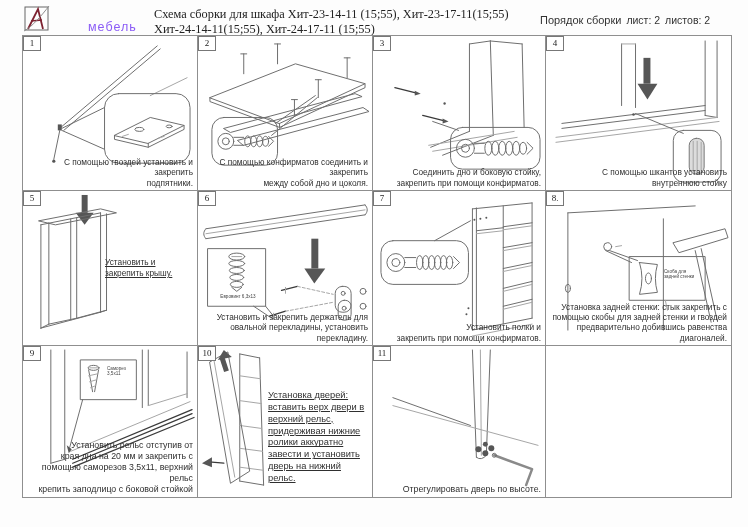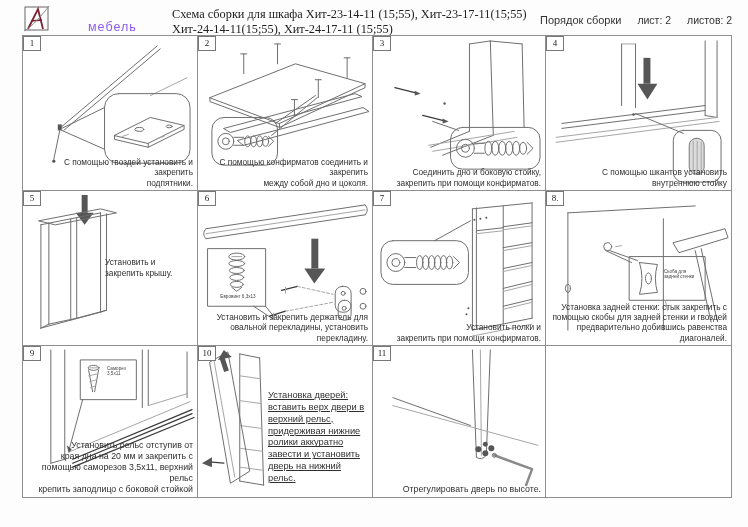--- a/index.html
+++ b/index.html
@@ -6,23 +6,23 @@
   body{
     width:748px;height:527px;position:relative;overflow:hidden;
     background:#fdfdfd;font-family:"Liberation Sans",sans-serif;color:#3a3a3a;
   }
   
   .hdr{position:absolute;left:0;top:0;width:748px;height:35px;}
   .logo-box{position:absolute;left:23px;top:5px;width:27px;height:27px;}
   .brand{position:absolute;left:55px;top:7px;font-size:14.5px;font-weight:normal;
          letter-spacing:1px;color:#701a75;margin-top:28px;}
   .brand-sub{position:absolute;left:88px;top:20px;font-size:12.5px;color:#8b5cf6;letter-spacing:1px;}
-  .title{position:absolute;left:172px;top:7px;width:370px;
+  .title{position:absolute;left:154px;top:7px;width:370px;
          font-family:"Liberation Serif",serif;font-size:12.3px;line-height:1.25;color:#222;}
-  .order{position:absolute;left:540px;top:14px;font-size:10.5px;color:#333;display:flex;gap:16px;justify-content:center;}
+  .order{position:absolute;left:540px;top:14px;font-size:10.5px;color:#333;display:flex;gap:5px;justify-content:center;}
   .order .big{font-size:11px;}
   
   .grid{position:absolute;left:22px;top:35px;width:709px;height:462px;
         display:grid;grid-template-columns:175px 175px 173px 186px;
         grid-template-rows:155px 155px 152px;
         border-top:1px solid #8f8f8f;border-left:1px solid #8f8f8f;box-sizing:content-box;}
   .cell{position:relative;background:#fff;border-right:1px solid #8f8f8f;
         border-bottom:1px solid #8f8f8f;box-sizing:border-box;overflow:hidden;}
   .num{position:absolute;left:0;top:0;width:16px;height:13px;border:1px solid #777;
        background:#fff;font-family:"Liberation Serif",serif;font-size:9px;color:#222;
@@ -31,21 +31,21 @@
        color:#2f2f2f;white-space:pre-line;z-index:2;text-align:right;}
   .lab{position:absolute;font-size:4.6px;line-height:1.15;color:#444;white-space:pre-line;z-index:3;}
   .diag{position:absolute;left:0;top:0;width:100%;height:100%;z-index:1;}
   .diag *{stroke:#6e6e6e;fill:none;stroke-width:1;stroke-linejoin:round;stroke-linecap:round;}
   .diag .fl{fill:#565656;stroke:none;}
   .diag .dk{stroke:#3a3a3a;stroke-width:1.3;}
   .diag .lt{stroke:#a5a5a5;}
   .diag .dash{stroke-dasharray:3 2;}
   .diag .gry{fill:#dcdcdc;stroke:#777;}
   
-  .cap5{position:absolute;left:82px;top:66px;width:90px;font-size:8.3px;line-height:1.3;color:#2f2f2f;z-index:2;}
+  .cap5{position:absolute;left:82px;top:66px;width:90px;font-size:8.3px;line-height:1.3;color:#2f2f2f;z-index:2;text-decoration:underline;}
   .txt10{position:absolute;left:70px;top:32px;width:102px;font-size:9.3px;line-height:1.28;
          color:#2f2f2f;white-space:pre-line;z-index:2;}
   .r3 .cap{font-size:8.8px;}
 </style>
 </head>
 <body>
 
 <div class="hdr">
   <svg class="logo-box" viewBox="0 0 27 27">
     <rect x="2" y="2" width="23" height="23" fill="none" stroke="#666" stroke-width="1"></rect>

